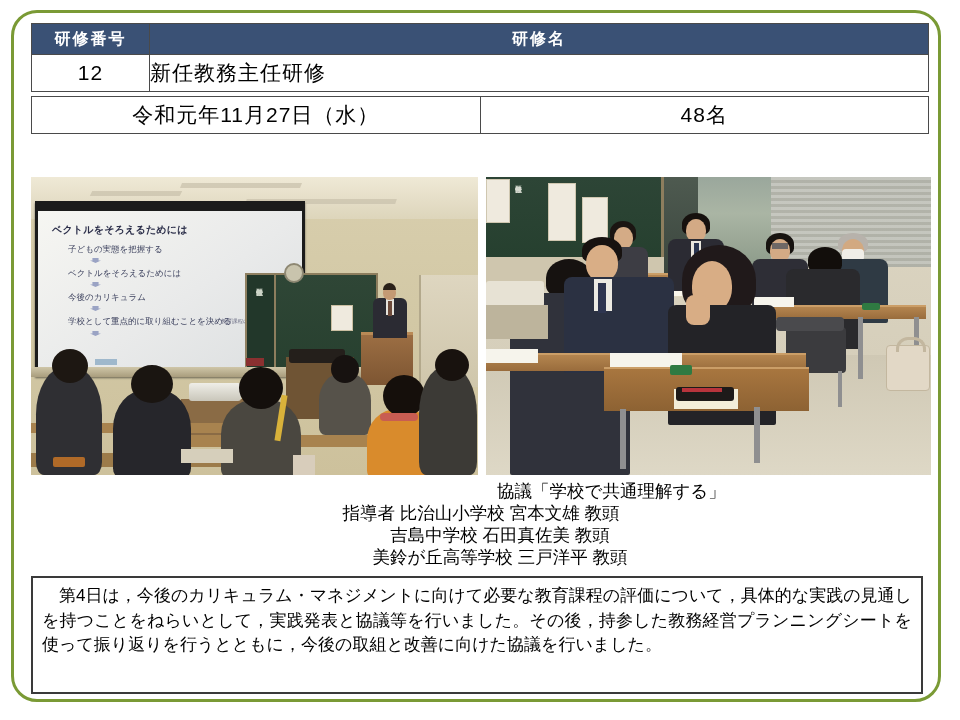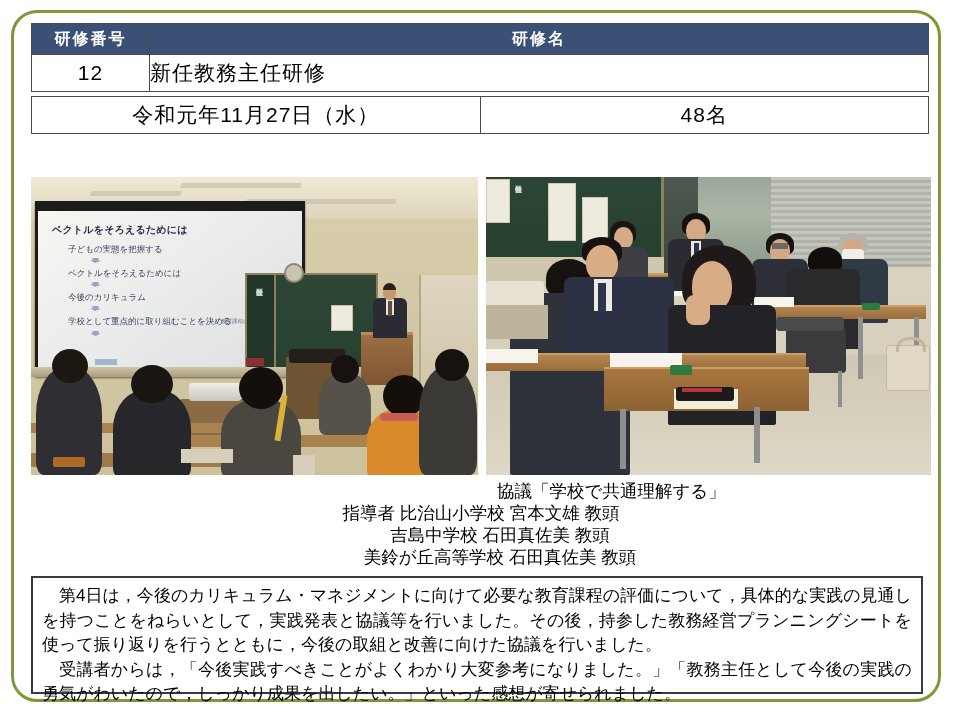--- a/index.html
+++ b/index.html
@@ -510,21 +510,20 @@
       </div>
     </div>
   </div>
 
   <div id="captions">
     <div class="cap-row1">
       <span class="cap-right">協議「学校で共通理解する」</span>
     </div>
     <div class="cap-line ind1">指導者 比治山小学校 宮本文雄 教頭</div>
     <div class="cap-line ind2">吉島中学校 石田真佐美 教頭</div>
-    <div class="cap-line ind3">美鈴が丘高等学校 石田真佐美 教頭</div>
+    <div class="cap-line ind3">美鈴が丘高等学校 三戸洋平 教頭</div>
   </div>
 
   <div id="summary-box">
     <p class="para"><span class="indent"></span><span>第4日は，今後のカリキュラム・マネジメントに向けて必要な教育課程の評価について，具体的な実践の見通しを持つことをねらいとして，実践発表と協議等を行いました。その後，持参した教務経営プランニングシートを使って振り返りを行うとともに，今後の取組と改善に向けた協議を行いました。</span></p>
-    <p class="para"><span class="indent"></span><span>受講者からは，「今後実践すべきことがよくわかり大変参考になりました。」「教務主任として今後の実践の勇気がわいたので，しっかり成果を出したい。」といった感想が寄せられました。</span></p>
   </div>
 
 </div>
 
 </body></html>

